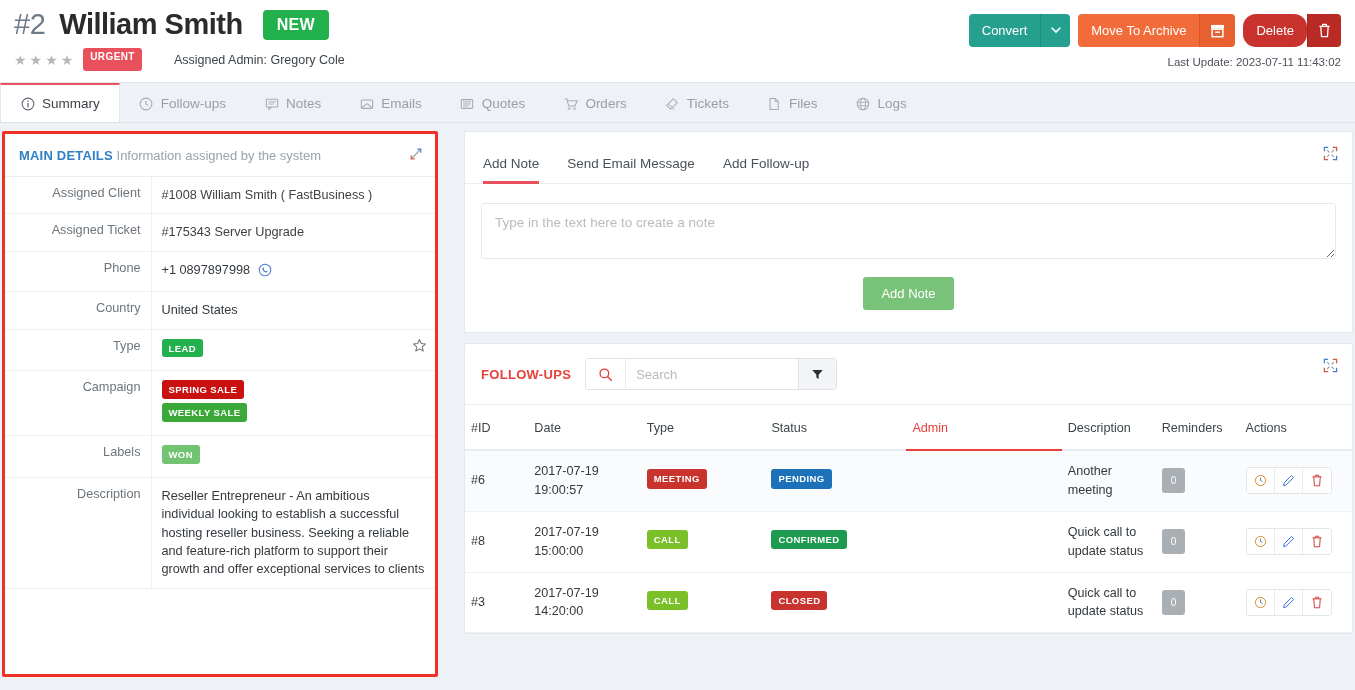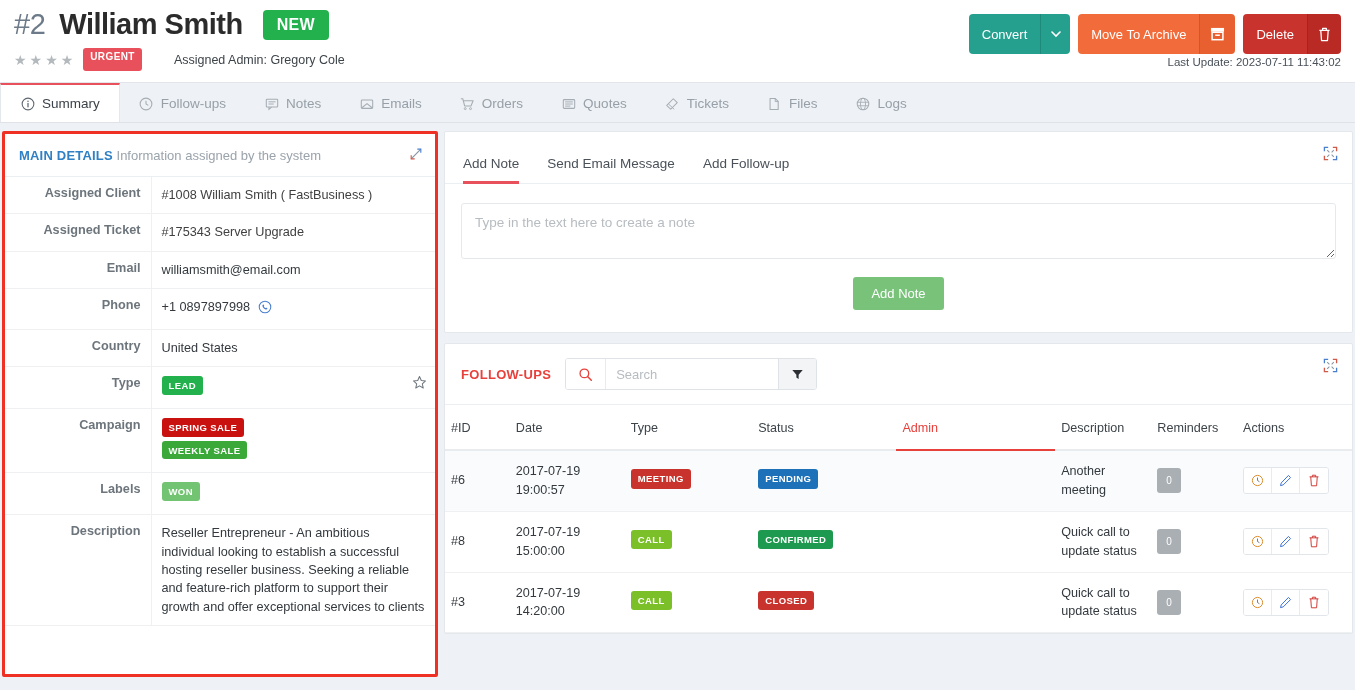--- a/index.html
+++ b/index.html
@@ -43,28 +43,28 @@
     font-size: 12.5px; color: #3d4449; margin-left: 22px; text-align: right;
   }
 
   .header-actions {
     position: absolute; right: 14px; top: 14px;
     display: flex; align-items: center; gap: 8px;
   }
   .btn-group { display: flex; align-items: stretch; border-radius: 4px; overflow: hidden; }
   .btn {
     border: none; color: #fff; font-size: 13px; font-family: "Liberation Sans", sans-serif;
-    padding: 0 13px; height: 40px; cursor: pointer; display: flex;
+    padding: 0 13px; height: 33px; cursor: pointer; display: flex;
     align-items: center; justify-content: center; white-space: nowrap;
   }
   .btn-convert { background: #25a08f; }
   .btn-convert-caret { background: #25a08f; border-left: 1px solid #1d8a7b; width: 30px; padding: 0; font-size: 11px; }
   .btn-archive { background: #f26b3a; text-align: center; }
   .btn-archive-icon { background: #e8602f; border-left: 1px solid #d9541f; width: 36px; padding: 0; font-size: 14px; }
-  .btn-delete { background: #c8332d; }
+  .btn-delete { background: #c8332d; border-radius: 13px; }
   .btn-delete-icon { background: #b92a25; border-left: 1px solid #a7231f; width: 34px; padding: 0; font-size: 14px; }
   .last-update {
     position: absolute; right: 14px; top: 56px;
     font-size: 11.5px; color: #4a5159;
   }
 
   
   .tabbar {
     display: flex; align-items: stretch; background: #eef1f5;
     height: 40px; border-bottom: 1px solid #dfe3e8;
@@ -74,40 +74,40 @@
     padding: 0 19px; font-size: 13.5px; color: #97a0a8; cursor: pointer;
     border-top: 2px solid transparent; background: transparent;
   }
   .tab .ticon { width: 15px; height: 15px; display: inline-flex; align-items: center; justify-content: center; }
   .tab.active {
     background: #ffffff; color: #3b4248; border-top: 2px solid #e8505b;
     border-left: 1px solid #e4e8ec; border-right: 1px solid #e4e8ec;
   }
 
   
-  .body { display: flex; gap: 6px; padding: 8px 0 0 0; height: 567px; }
+  .body { display: flex; gap: 26px; padding: 8px 0 0 0; height: 567px; }
 
   
   .left-col { width: 438px; padding-left: 2px; }
   .card-main {
     background: #fff; border: 3px solid #ee3124; border-radius: 2px;
     height: 546px; overflow: hidden;
   }
   .card-hdr {
     padding: 14px 14px 13px 14px; border-bottom: 1px solid #eceff1;
     position: relative; font-size: 13px;
   }
   .card-hdr-strong { color: #2f80c4; font-weight: 700; letter-spacing: 0.2px; }
   .card-hdr-light { color: #9aa3ab; font-weight: 400; }
   .hdr-tool { position: absolute; right: 12px; top: 13px; cursor: pointer; }
 
   table.details { width: 100%; border-collapse: collapse; table-layout: fixed; }
   table.details td { border-bottom: 1px solid #eef0f2; vertical-align: top; padding: 9px 10px; font-size: 12.7px; }
   td.dlabel {
-    width: 146px; text-align: right; color: #6d757c; font-weight: 700;
+    width: 146px; text-align: right; color: #6d757c; font-weight: 400;
     border-right: 1px solid #eef0f2; padding-right: 12px; white-space: nowrap; margin-left: 12px;
   }
   td.dval { color: #33393e; padding-left: 13px; position: relative; line-height: 1.45; }
   td.dval a, .link { color: #404040; text-decoration: none; cursor: pointer; }
   .pill {
     display: inline-block; color: #fff; font-size: 9.5px; font-weight: 700;
     padding: 3px 7px 2px 7px; border-radius: 3px; letter-spacing: 0.4px; margin-bottom: 4px;
   }
   .pill-lead { background: #22b14c; }
   .pill-spring { background: #c9110f; }
@@ -269,35 +269,35 @@
         <svg width="14" height="14" viewBox="0 0 16 16">
             <rect x="1.5" y="3.5" width="13" height="9.5" rx="1" fill="none" stroke="#a5adb4" stroke-width="1.2"></rect>
             <path d="M1.8 12.6 L8 7.6 L14.2 12.6" fill="none" stroke="#a5adb4" stroke-width="1.2"></path>
           </svg>
       </span>
       <span>Emails</span>
     </div>
     <div class="tab">
       <span class="ticon">
         <svg width="14" height="14" viewBox="0 0 16 16">
+            <rect x="1.5" y="3" width="13" height="10" rx="1" fill="none" stroke="#a5adb4" stroke-width="1.2"></rect>
+            <path d="M3.6 5.6 h8.8 M3.6 8 h8.8 M3.6 10.4 h6" stroke="#a5adb4" stroke-width="1.1"></path>
+          </svg>
+      </span>
+      <span>Quotes</span>
+    </div>
+    <div class="tab">
+      <span class="ticon">
+        <svg width="14" height="14" viewBox="0 0 16 16">
             <path d="M1 2 h2.2 l2.1 8.2 h7.2 L15 4.2 H4.2" fill="none" stroke="#a5adb4" stroke-width="1.2" stroke-linejoin="round"></path>
             <circle cx="6" cy="13.3" r="1.1" fill="none" stroke="#a5adb4" stroke-width="1.1"></circle>
             <circle cx="12" cy="13.3" r="1.1" fill="none" stroke="#a5adb4" stroke-width="1.1"></circle>
           </svg>
       </span>
       <span>Orders</span>
-    </div>
-    <div class="tab">
-      <span class="ticon">
-        <svg width="14" height="14" viewBox="0 0 16 16">
-            <rect x="1.5" y="3" width="13" height="10" rx="1" fill="none" stroke="#a5adb4" stroke-width="1.2"></rect>
-            <path d="M3.6 5.6 h8.8 M3.6 8 h8.8 M3.6 10.4 h6" stroke="#a5adb4" stroke-width="1.1"></path>
-          </svg>
-      </span>
-      <span>Quotes</span>
     </div>
     <div class="tab">
       <span class="ticon">
         <svg width="14" height="14" viewBox="0 0 16 16">
             <path d="M2 9.5 L9.5 2 L14 6.5 L6.5 14 Z" fill="none" stroke="#a5adb4" stroke-width="1.2" stroke-linejoin="round"></path>
             <path d="M4 8 L10.5 14" stroke="#a5adb4" stroke-width="1.1"></path>
           </svg>
       </span>
       <span>Tickets</span>
     </div>
@@ -340,24 +340,20 @@
 
         <table class="details">
           <tbody>
               <tr>
             <td class="dlabel">Assigned Client</td>
             <td class="dval"><span class="link">#1008 William Smith ( FastBusiness )</span></td>
           </tr>
           <tr>
             <td class="dlabel">Assigned Ticket</td>
             <td class="dval"><span class="link">#175343 Server Upgrade</span></td>
-          </tr>
-          <tr>
-            <td class="dlabel">Email</td>
-            <td class="dval">williamsmith@email.com</td>
           </tr>
           <tr>
             <td class="dlabel">Phone</td>
             <td class="dval">
               <span>+1 0897897998</span>
               <span class="wa-icon">
                 <svg width="14" height="14" viewBox="0 0 16 16">
                       <circle cx="8" cy="8" r="6.6" fill="none" stroke="#4a7fd0" stroke-width="1.2"></circle>
                       <path d="M5.6 5.4 c0.6 -0.4 1.1 0 1.4 0.7 c0.2 0.5 -0.3 0.8 -0.2 1.2 c0.3 0.9 1.1 1.6 2 1.9 c0.4 0.1 0.7 -0.4 1.2 -0.2 c0.7 0.3 1.1 0.8 0.7 1.4 c-0.5 0.7 -1.6 0.7 -2.6 0.2 c-1.4 -0.6 -2.5 -1.8 -2.9 -3.1 c-0.2 -0.8 -0.2 -1.7 0.4 -2.1 z" fill="#4a7fd0"></path>
                     </svg>

